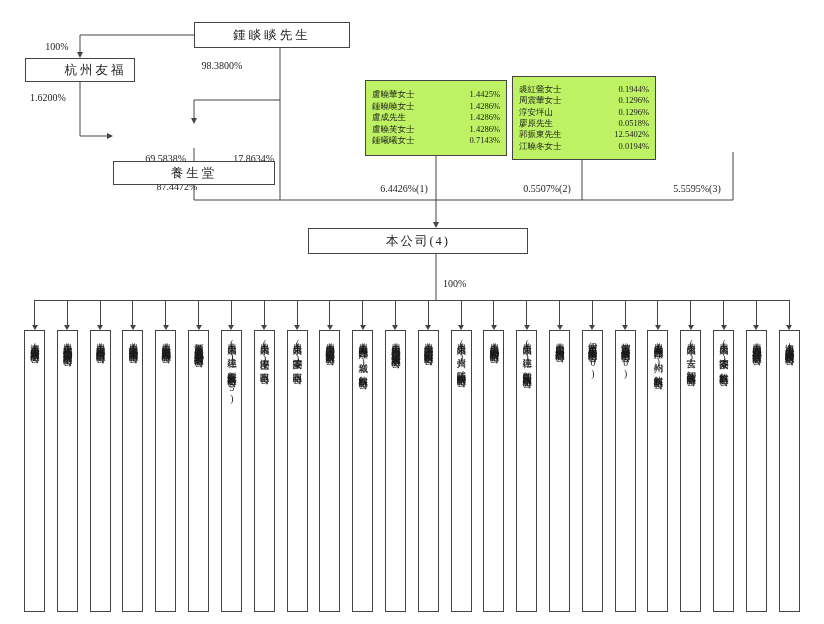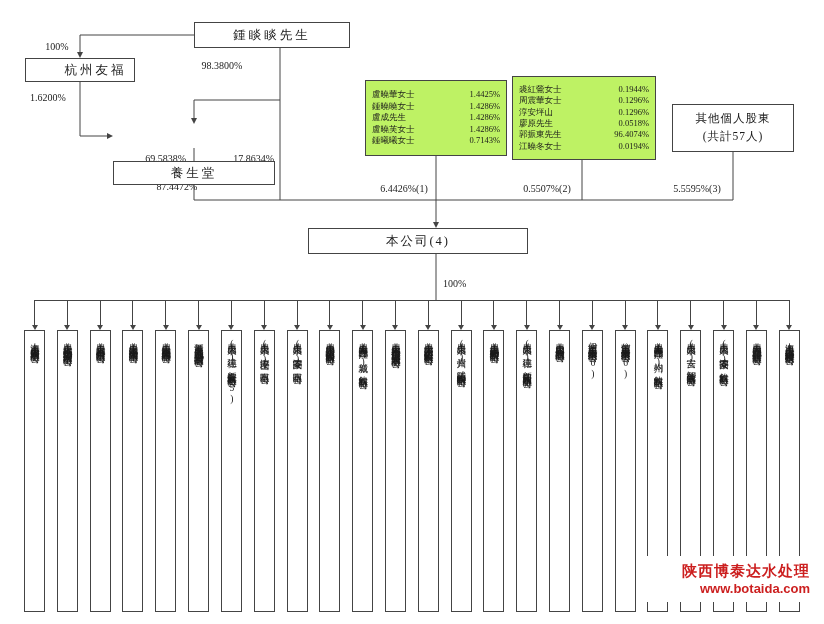--- a/index.html
+++ b/index.html
@@ -119,32 +119,28 @@
     <div class="shrow">
         <span>淳安坪山</span>
         <span>0.1296%</span>
       </div>
     <div class="shrow">
         <span>廖原先生</span>
         <span>0.0518%</span>
       </div>
     <div class="shrow">
         <span>郭振東先生</span>
-        <span>96.4074%</span>
+        <span>12.5402%</span>
       </div>
     <div class="shrow">
         <span>江曉冬女士</span>
         <span>0.0194%</span>
       </div>
   </div>
 
-  <div class="others" style="left:672px;top:104px;width:122px;height:48px;">
-    <div>其他個人股東</div>
-    <div>(共計57人)</div>
-  </div>
 
   <div class="node company" style="left:308px;top:228px;width:220px;height:26px;">本公司(4)</div>
 
   <div class="subs-topline"></div>
   <div class="subs-row">
     <div class="subcell">
         <div class="drop"></div>
         <div class="arr"></div>
         <div class="subbox">上海農夫山泉飲用水有限公司</div>
       </div>
@@ -258,18 +254,14 @@
         <div class="arr"></div>
         <div class="subbox">農夫山泉湖北丹江口銷售有限公司</div>
       </div>
     <div class="subcell">
         <div class="drop"></div>
         <div class="arr"></div>
         <div class="subbox">上海農夫山泉供應鏈科技有限公司</div>
       </div>
   </div>
 
-  <div class="watermark">
-    <div class="wm1" style="color:#cc1f1f;">陕西博泰达水处理</div>
-    <div class="wm2" style="color:#cc1f1f;">www.botaida.com</div>
-  </div>
 
 </div>
 
 </body></html>

